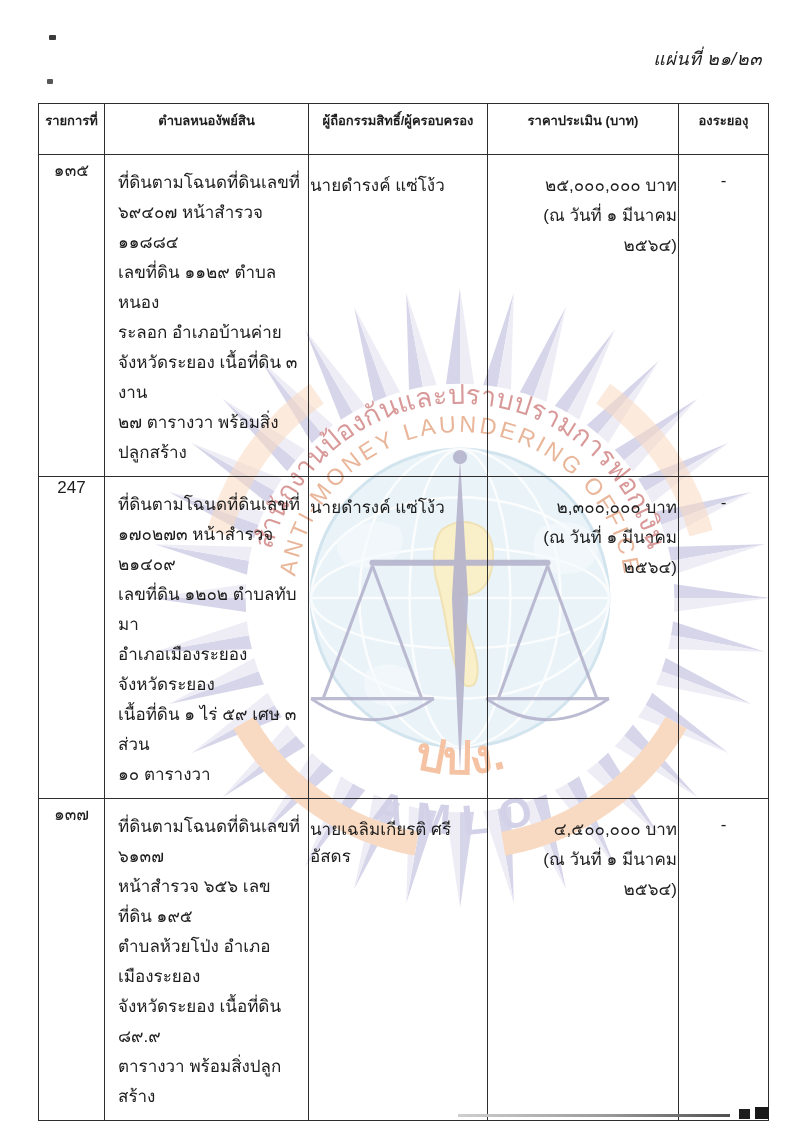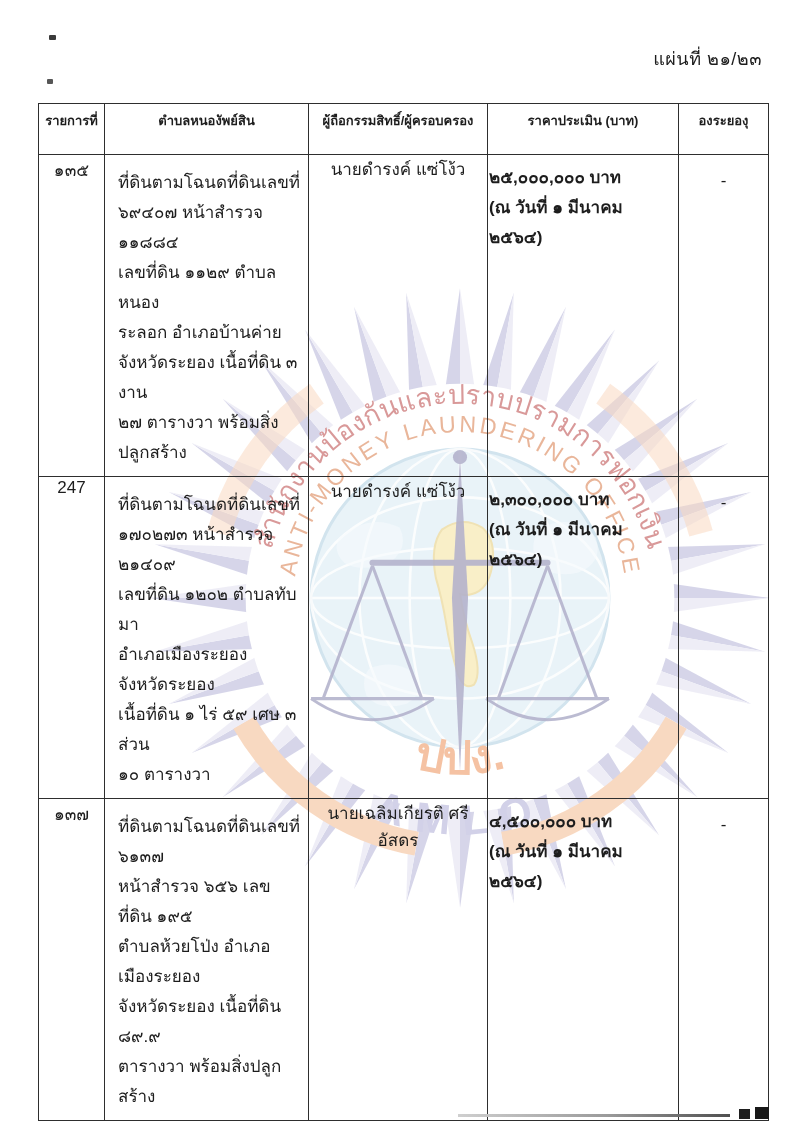--- a/index.html
+++ b/index.html
@@ -3,21 +3,21 @@
 <meta charset="utf-8">
 <style>
   html,body { margin:0; padding:0; }
   body {
     width:800px; height:1121px; position:relative; overflow:hidden;
     background:#ffffff; font-family:"Liberation Sans","DejaVu Sans",sans-serif;
     color:#1d1d1d;
   }
   .page-label {
     position:absolute; top:44px; left:0; width:762px; text-align:right;
-    font-size:18px; letter-spacing:0.5px; z-index:3;
+    font-size:18px; letter-spacing:0.5px; z-index:3;font-style:italic;
   }
   .scan-dot { position:absolute; background:#3a3a3a; border-radius:1px; z-index:3; }
   .dot1 { left:49px; top:35px; width:7px; height:5px; }
   .dot2 { left:47px; top:79px; width:6px; height:5px; background:#565656; }
 
   
   .watermark {
     position:absolute; left:138px; top:276px; width:644px; height:644px;
     z-index:1; opacity:0.62; pointer-events:none;
   }
@@ -31,22 +31,22 @@
   .asset-table th, .asset-table td {
     border:1.5px solid #2e2e2e; vertical-align:top; background:transparent;
     font-weight:normal; overflow:hidden;
   }
   .asset-table th {
     font-weight:bold; text-align:center; height:40px; padding:6px 2px 4px 2px;
     font-size:13px;
   }
   td.c-no     { text-align:center; }
   td.c-asset  { padding:13px 6px 8px 13px; line-height:30px; white-space:pre-line;margin-top:24px; }
-  td.c-owner  { text-align:center; padding-top:0; }
-  td.c-price  { text-align:left; padding-top:8px; line-height:30px;font-weight:bold; }
+  td.c-owner  { text-align:left; padding-top:16px; }
+  td.c-price  { text-align:right; padding-top:16px; line-height:30px; }
   td.c-remark { text-align:center; padding-top:16px; }
 
   tr.r-135 td { height:202px; }
   tr.r-136 td { height:164px; }
   tr.r-137 td { height:160px; }
 
   
   .scanline {
     position:absolute; left:458px; top:1114px; width:272px; height:3px; z-index:3;
     background:linear-gradient(to right,#cfcfcf 0%,#9a9a9a 55%,#4f4f4f 100%);

